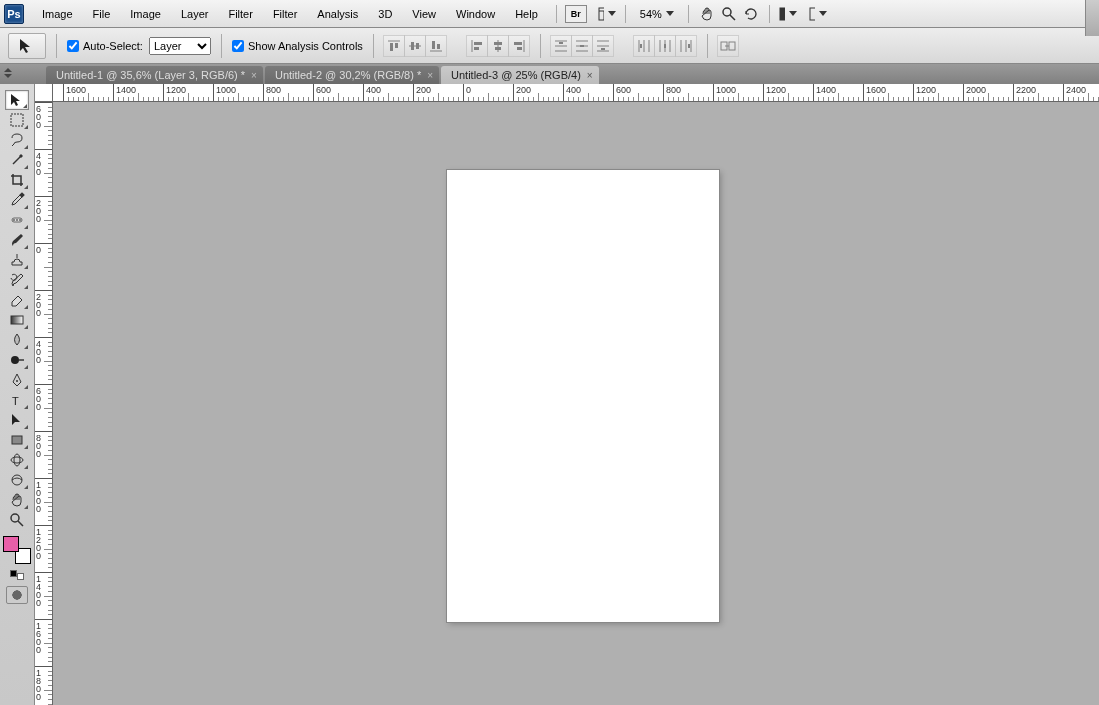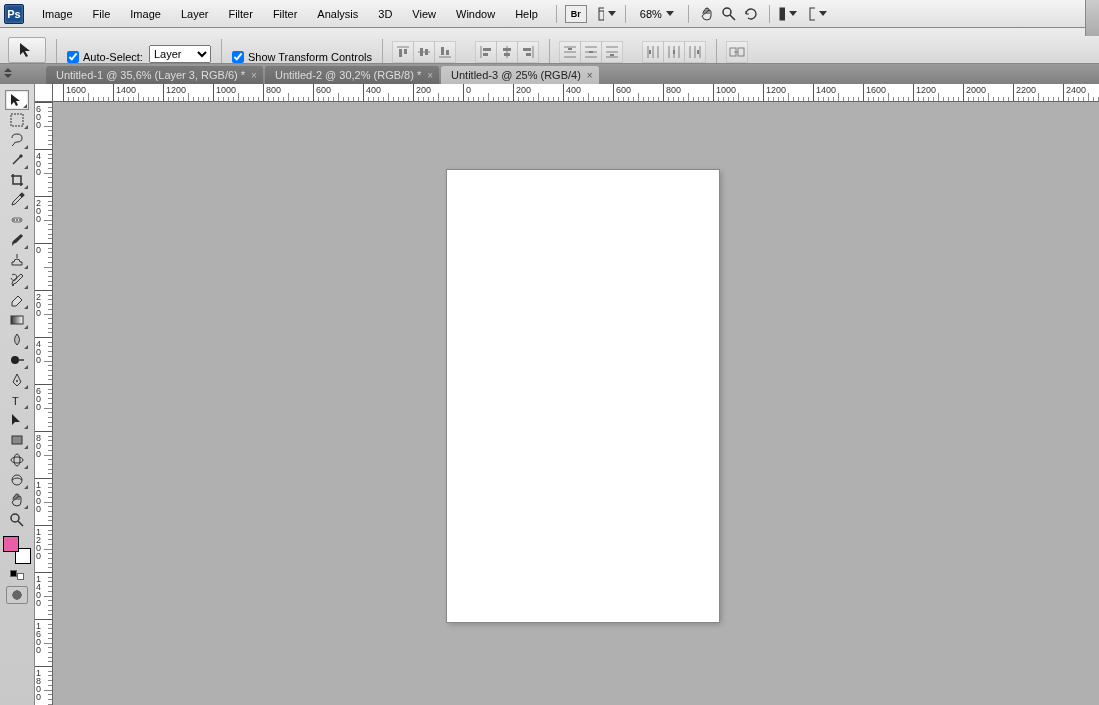--- a/index.html
+++ b/index.html
@@ -4,21 +4,21 @@
 <style>
 * { margin:0; padding:0; box-sizing:border-box; font-family:Tahoma,Arial,sans-serif; font-size:11px; }
 body { width:1099px; height:705px; background:#b0b0b0; overflow:hidden; position:relative; }
 .menubar { height:28px; background:linear-gradient(#f4f4f4,#e0e0e0); border-bottom:1px solid #888; display:flex; align-items:center; padding:0 4px; gap:2px;}
 .app-icon { width:20px; height:20px; background:#1a4d8a; color:#fff; display:flex; align-items:center; justify-content:center; font-weight:bold; font-size:11px; border-radius:2px; border:1px solid #0a2d5a; margin-right:6px; box-shadow:inset 0 0 3px rgba(255,255,255,0.4);}
 .menu-item { padding:4px 10px; cursor:default; }
 .menubar .sep { width:1px; height:18px; background:#aaa; margin:0 6px; }
 .menubar .ico { width:20px; height:20px; display:flex; align-items:center; justify-content:center; border:1px solid transparent; }
 .dropdown-caret { width:0; height:0; border-left:4px solid transparent; border-right:4px solid transparent; border-top:5px solid #333; display:inline-block; margin-left:4px; vertical-align:middle;}
 .zoom { display:flex; align-items:center; padding:0 6px; }
-.optionsbar { height:36px; background:linear-gradient(#ededed,#d8d8d8); border-bottom:1px solid #888; display:flex; align-items:flex-end; padding:0 8px; gap:6px;}
+.optionsbar { height:36px; background:linear-gradient(#ededed,#d8d8d8); border-bottom:1px solid #888; display:flex; align-items:center; padding:0 8px; gap:6px;}
 .tool-well { width:38px; height:26px; background:linear-gradient(#f6f6f6,#ddd); border:1px solid #aaa; border-radius:2px; display:flex; align-items:center; justify-content:center;}
 .optionsbar label { display:flex; align-items:center; gap:4px; }
 .optionsbar select { font-size:11px; height:18px; width:62px;}
 .optionsbar .vsep { width:1px; height:24px; background:#aaa; margin:0 4px;}
 .align-grp { display:flex; gap:0; }
 .align-btn { width:22px; height:22px; border:1px solid #bbb; background:linear-gradient(#f5f5f5,#ddd); margin-left:-1px; display:flex; align-items:center; justify-content:center; opacity:0.55;}
 .tabbar { height:20px; background:linear-gradient(#9a9a9a,#808080); display:flex; align-items:flex-end; padding-left:46px; position:relative;}
 .tab-handle { position:absolute; left:4px; top:4px; width:10px; height:10px; }
 .tab-handle::before,.tab-handle::after{content:"";position:absolute;width:0;height:0;border-left:4px solid transparent;border-right:4px solid transparent;}
 .tab-handle::before{border-bottom:4px solid #444;top:0;}
@@ -79,21 +79,21 @@
     <svg width="18" height="14">
         <rect x="1" y="1" width="16" height="12" fill="none" stroke="#333"></rect>
         <line x1="1" y1="4" x2="17" y2="4" stroke="#333"></line>
         <line x1="6" y1="4" x2="6" y2="13" stroke="#333"></line>
         <line x1="12" y1="4" x2="12" y2="13" stroke="#333"></line>
       </svg>
     <span class="dropdown-caret"></span>
   </div>
   <div class="sep"></div>
   <div class="zoom">
-    <span>68%</span>
+    <span>54%</span>
     <span class="dropdown-caret"></span>
   </div>
   <div class="sep"></div>
   <div class="ico">
       <svg width="16" height="16">
         <path d="M4 8 Q4 4 6 4 L6 8 M6 4 Q6 2 8 2 L8 8 M8 2 Q10 2 10 4 L10 8 M10 4 Q12 4 12 6 L12 10 Q12 14 8 14 Q4 14 3 10 Z" fill="none" stroke="#333"></path>
       </svg>
     </div>
   <div class="ico">
       <svg width="16" height="16">
@@ -134,21 +134,21 @@
   <label>
     <input type="checkbox" checked="" style="">
     <span>Auto-Select:</span>
   </label>
   <select>
     <option>Layer</option>
   </select>
   <div class="vsep"></div>
   <label>
     <input type="checkbox" checked="" style="">
-    <span>Show Transform Controls</span>
+    <span>Show Analysis Controls</span>
   </label>
   <div class="vsep"></div>
   <div class="align-grp">
     <div class="align-btn">
         <svg width="14" height="14">
           <line x1="1" y1="2" x2="13" y2="2" stroke="#333"></line>
           <rect x="3" y="4" width="3" height="8" fill="#333"></rect>
           <rect x="8" y="4" width="3" height="5" fill="#333"></rect>
         </svg>
       </div>

